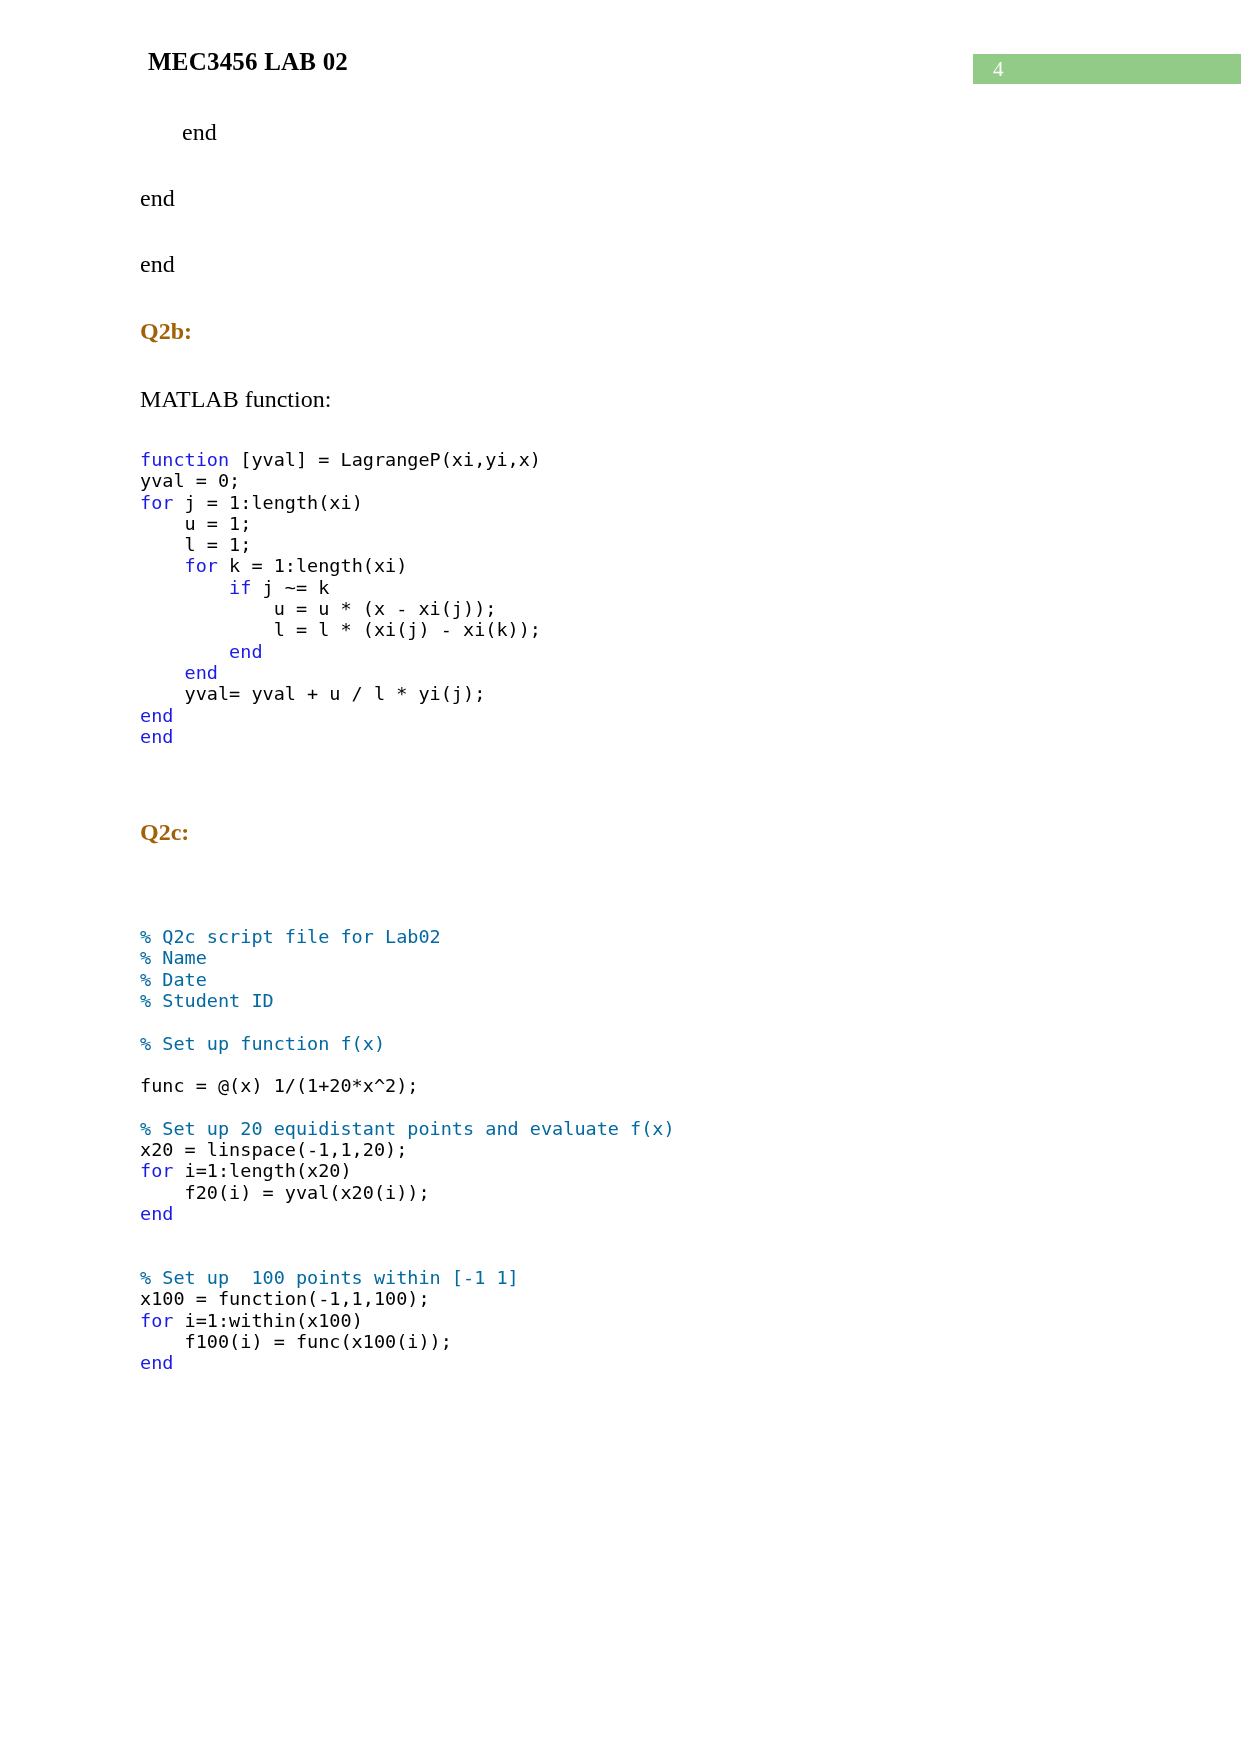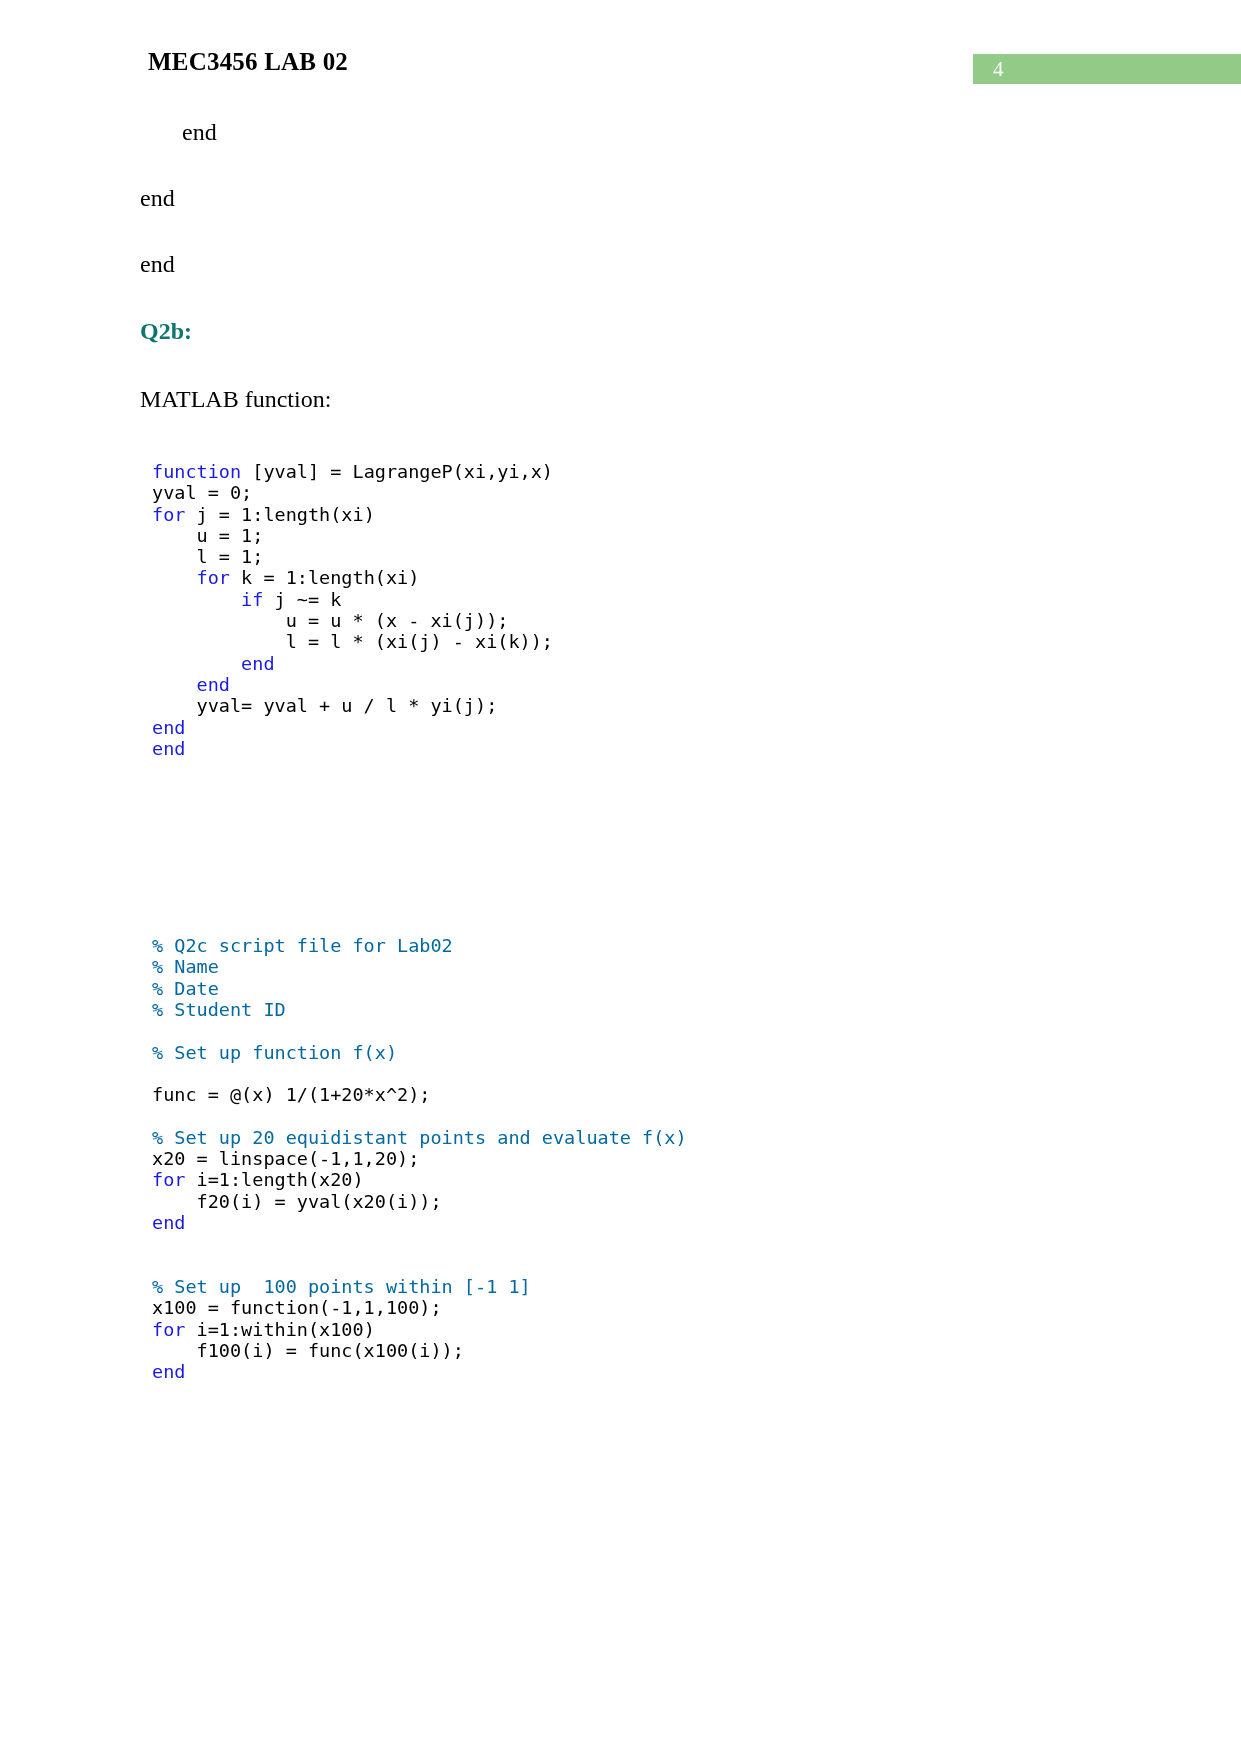--- a/index.html
+++ b/index.html
@@ -61,31 +61,31 @@
     white-space: pre;
     margin: 0;
   }
   .para.indent {
     padding-left: 24px;
   }
   .heading {
     font-family: "Liberation Serif", "DejaVu Serif", serif;
     font-size: 24px;
     font-weight: bold;
-    color: #0f766e;
+    color: #a16207;
     white-space: pre;
     margin: 0;
   }
   .codeblock {
     font-family: "DejaVu Sans Mono", "Liberation Mono", monospace;
     font-size: 18.5px;
     line-height: 21.3px;
     color: #000000;
     white-space: pre;
-    margin: 12px;
+    margin: 0;
   }
   .codeblock .kw { color: #1a1ae6; }
   .codeblock .cmt { color: #0369a1; }
   .spacer-38 { height: 38px; }
   .spacer-42 { height: 42px; }
   .spacer-72 { height: 72px; }
 </style>
 </head>
 <body>
 
@@ -128,20 +128,21 @@
 <span>            u = u * (x - xi(j));</span>
 <span>            l = l * (xi(j) - xi(k));</span>
 <span>        </span><span class="kw">end</span>
 <span>    </span><span class="kw">end</span>
 <span>    yval= yval + u / l * yi(j);</span>
 <span class="kw">end</span>
 <span class="kw">end</span></div>
 
     <div class="spacer-72"></div>
 
+    <div class="heading">Q2c:</div>
 
     <div class="spacer-42"></div>
 
 
     <div class="spacer-38"></div>
 
     <div class="codeblock"><span class="cmt">% Q2c script file for Lab02</span>
 <span class="cmt">% Name</span>
 <span class="cmt">% Date</span>
 <span class="cmt">% Student ID</span>

